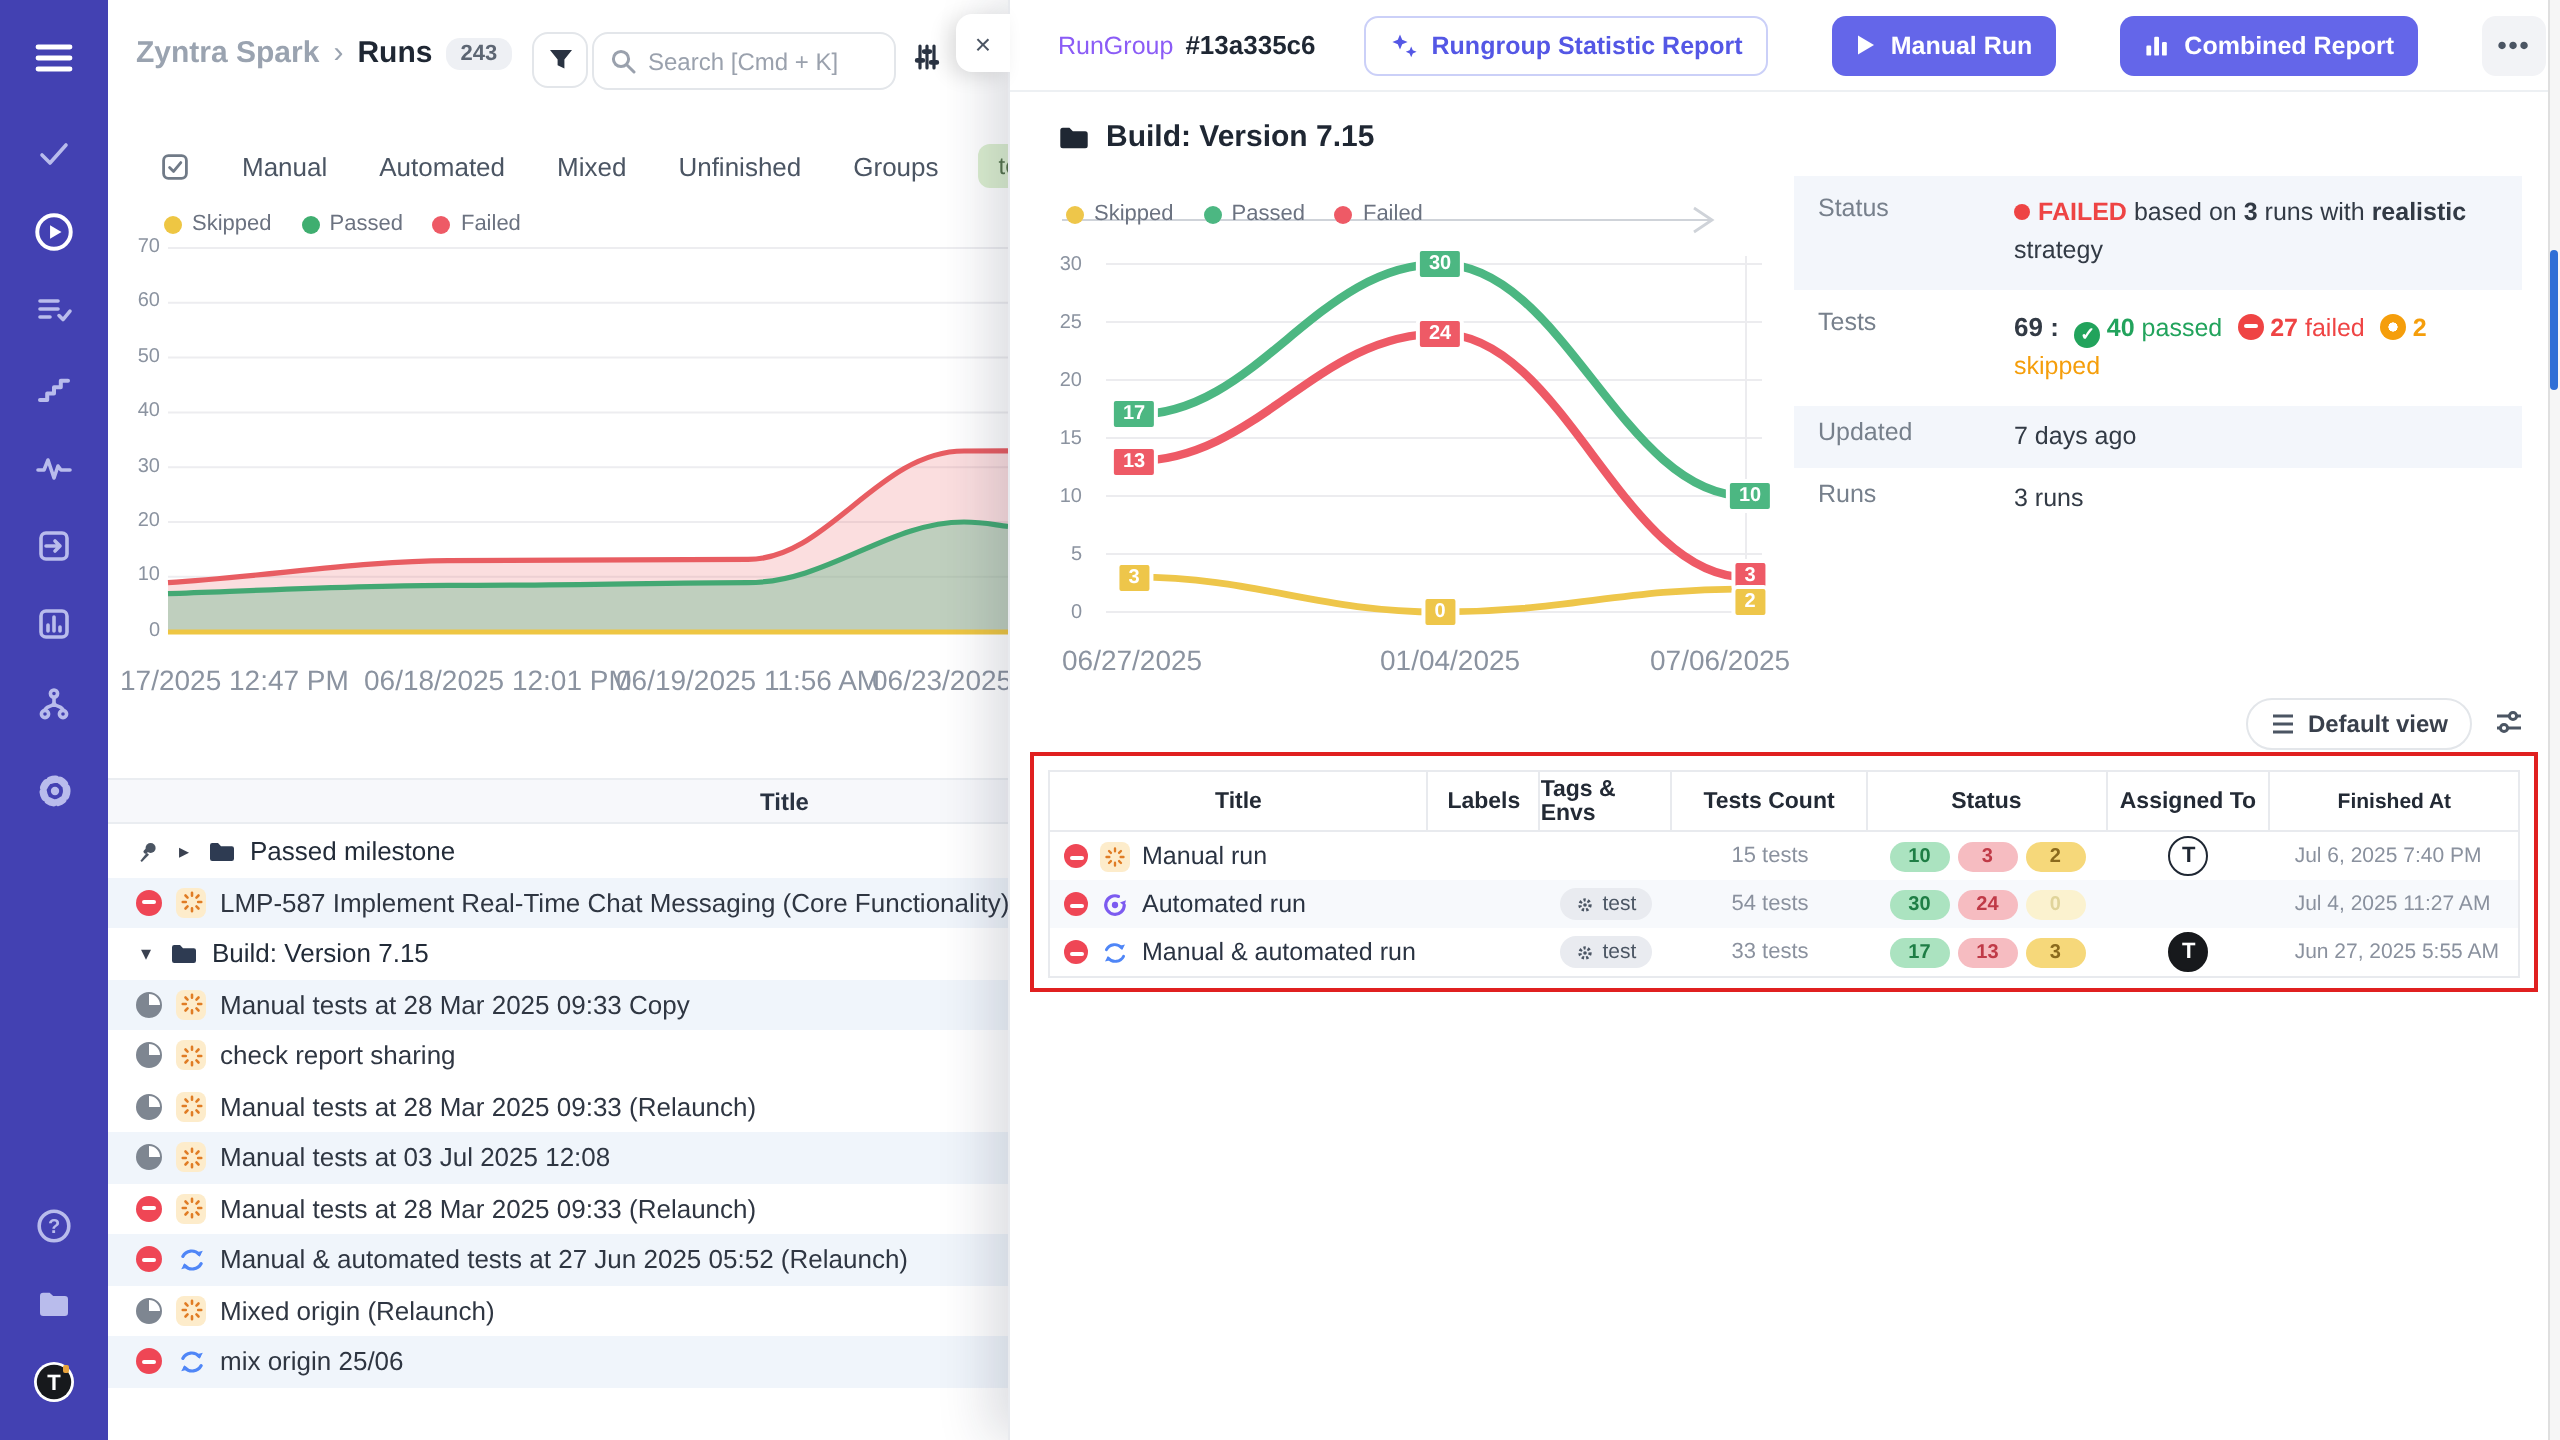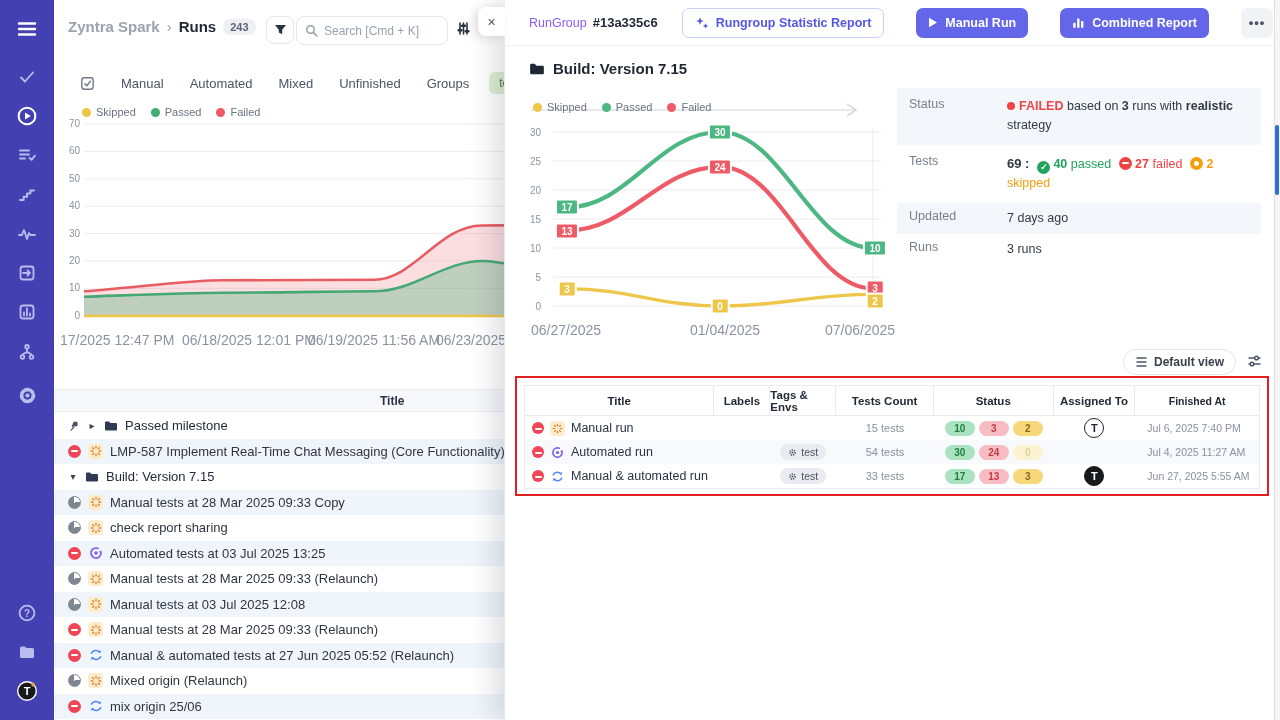--- a/index.html
+++ b/index.html
@@ -312,31 +312,20 @@
     </div>
     <div class="lrow">
       <span class="st prog"></span>
       <span class="ticon man">
           <svg width="12" height="12" viewBox="0 0 14 14" fill="none" stroke="#e07c24" stroke-width="1.5" stroke-linecap="round">
             <path d="M7 1.6V3.4M7 10.6V12.4M1.6 7H3.4M10.6 7H12.4M3.2 3.2l1.2 1.2M9.6 9.6l1.2 1.2M10.8 3.2 9.6 4.4M4.4 9.6 3.2 10.8"></path>
           </svg>
         </span>
       <span>check report sharing</span>
     </div>
-    <div class="lrow alt">
-      <span class="st fail"></span>
-      <span class="ticon">
-          <svg width="14" height="14" viewBox="0 0 14 14">
-            <circle cx="7" cy="7" r="1.7" fill="#7c5bf0"></circle>
-            <path d="M12 7A5 5 0 1 1 8.9 2.4" fill="none" stroke="#7c5bf0" stroke-width="1.7" stroke-linecap="round"></path>
-            <path d="M12.9 4.4 12.1 7.6 9.7 5.7z" fill="#7c5bf0"></path>
-          </svg>
-        </span>
-      <span>Automated tests at 03 Jul 2025 13:25</span>
-    </div>
     <div class="lrow">
       <span class="st prog"></span>
       <span class="ticon man">
           <svg width="12" height="12" viewBox="0 0 14 14" fill="none" stroke="#e07c24" stroke-width="1.5" stroke-linecap="round">
             <path d="M7 1.6V3.4M7 10.6V12.4M1.6 7H3.4M10.6 7H12.4M3.2 3.2l1.2 1.2M9.6 9.6l1.2 1.2M10.8 3.2 9.6 4.4M4.4 9.6 3.2 10.8"></path>
           </svg>
         </span>
       <span>Manual tests at 28 Mar 2025 09:33 (Relaunch)</span>
     </div>
     <div class="lrow alt">

